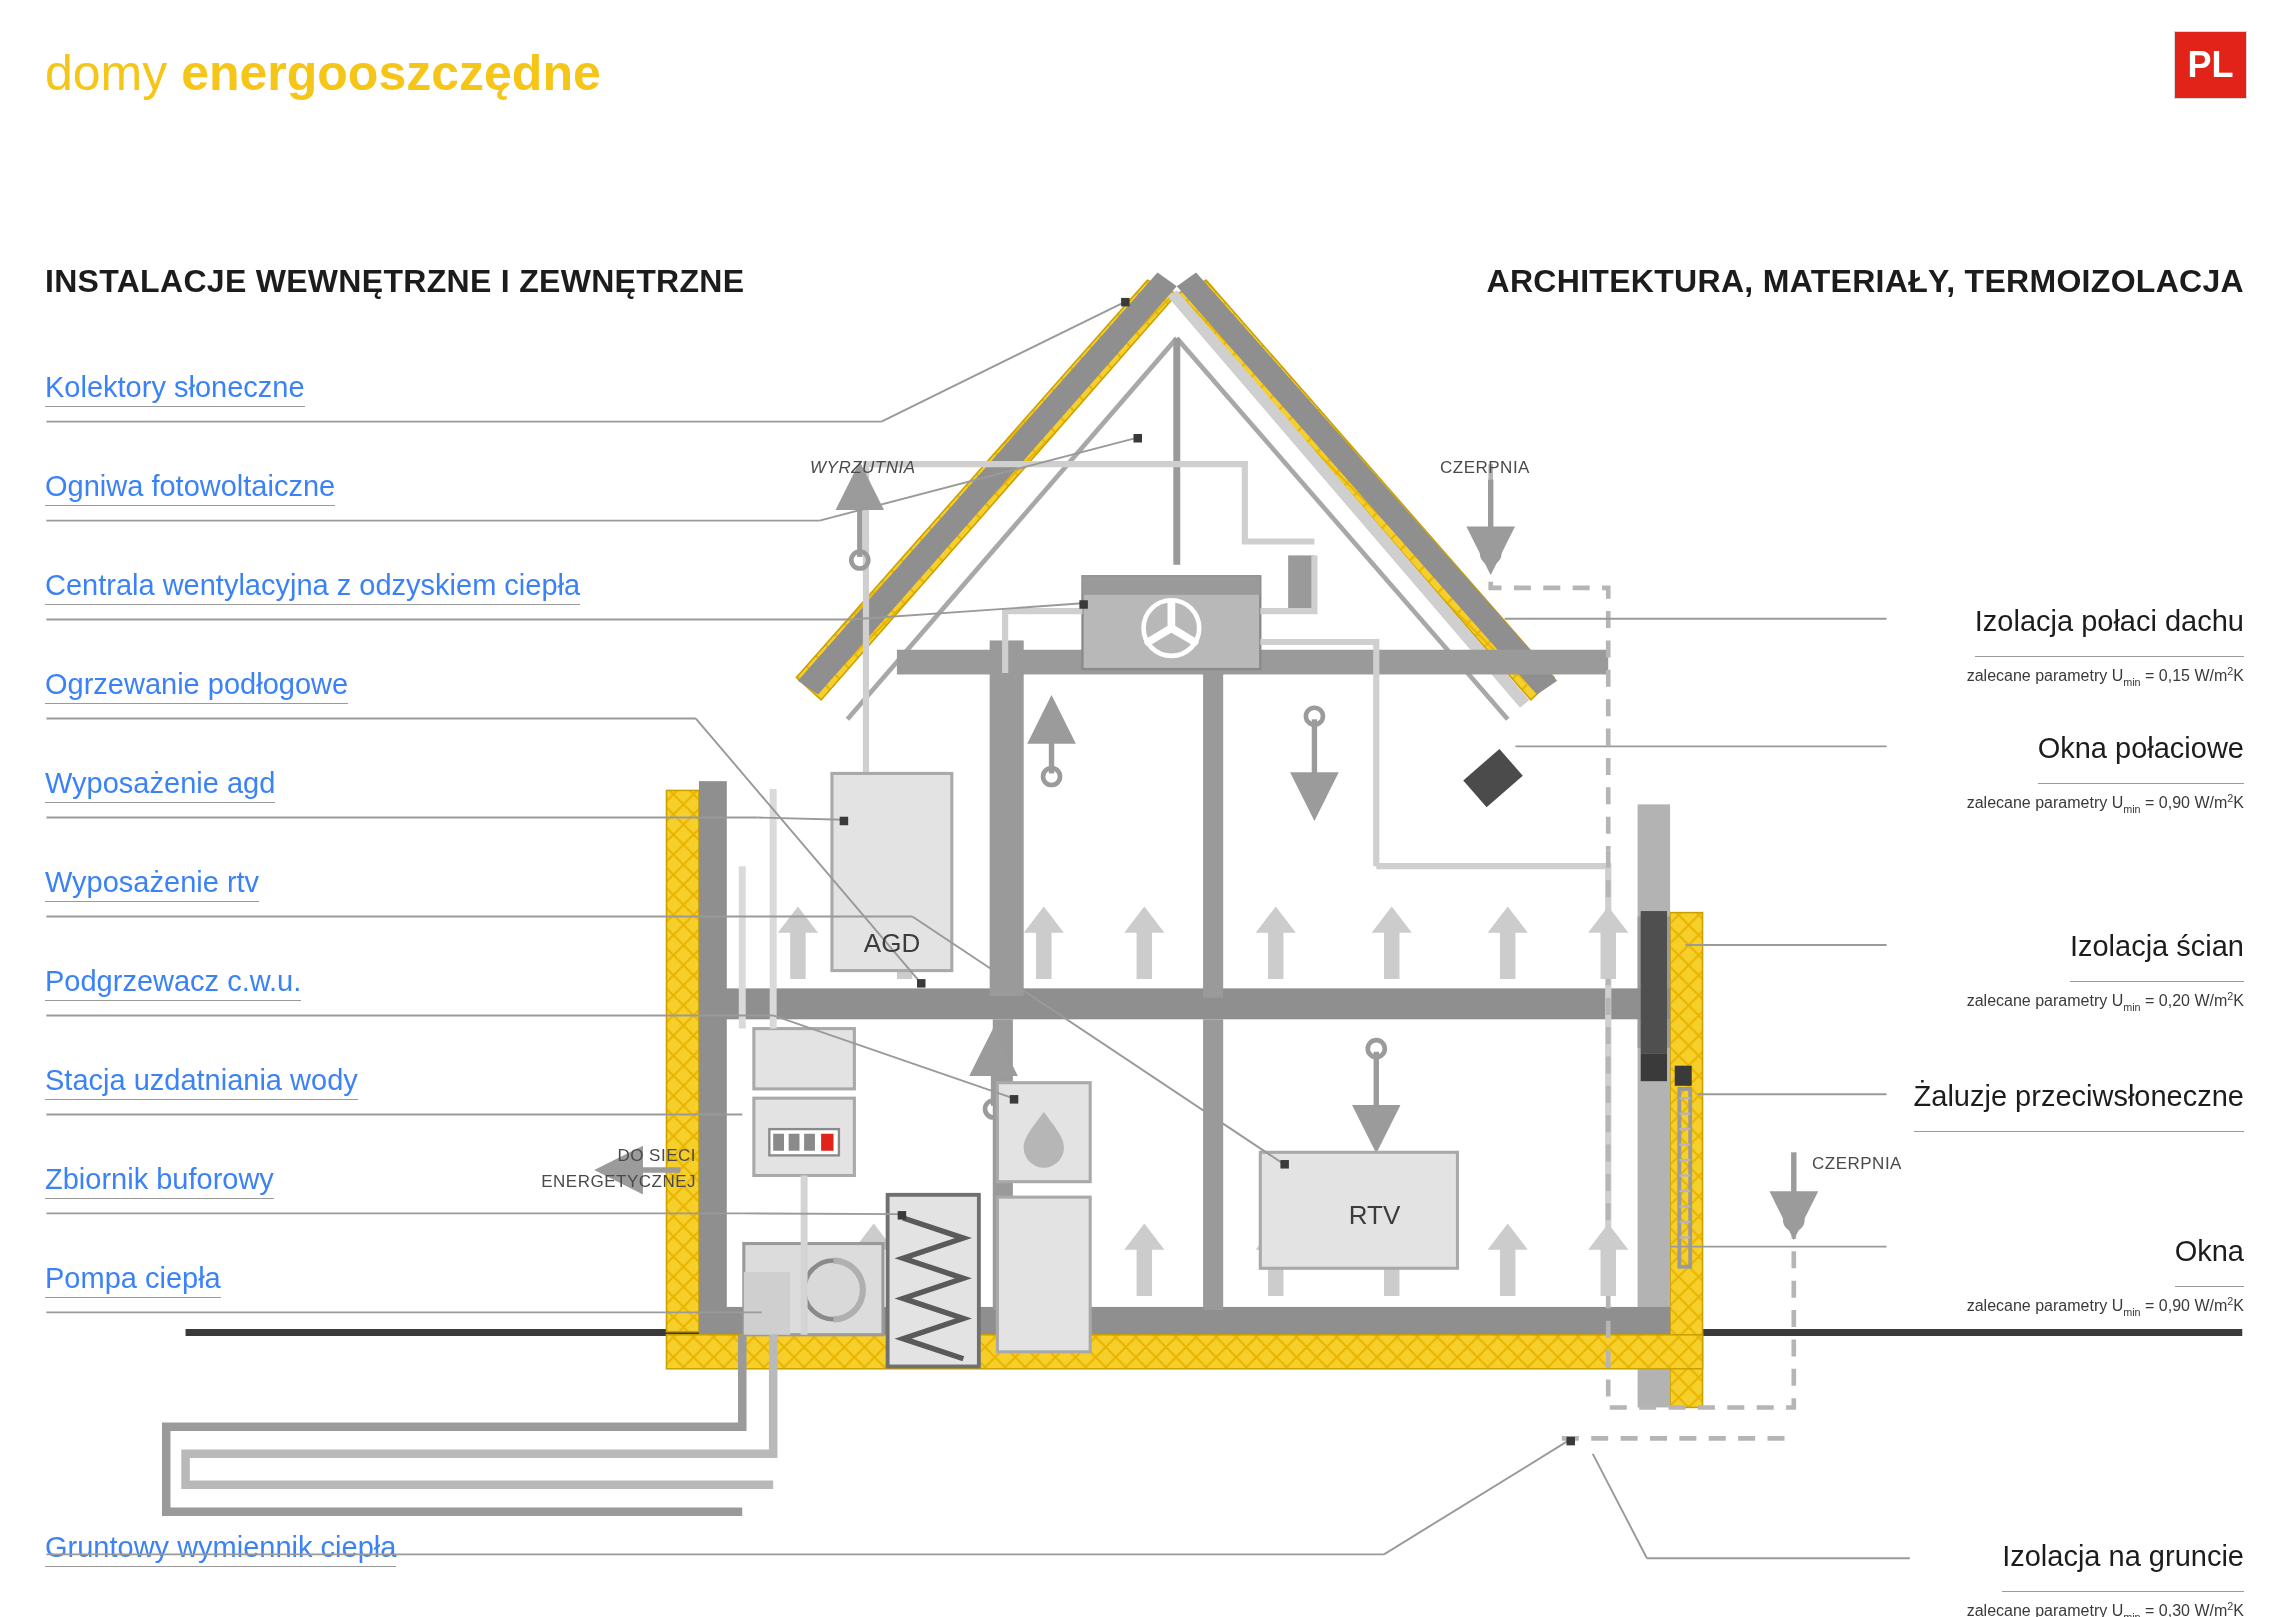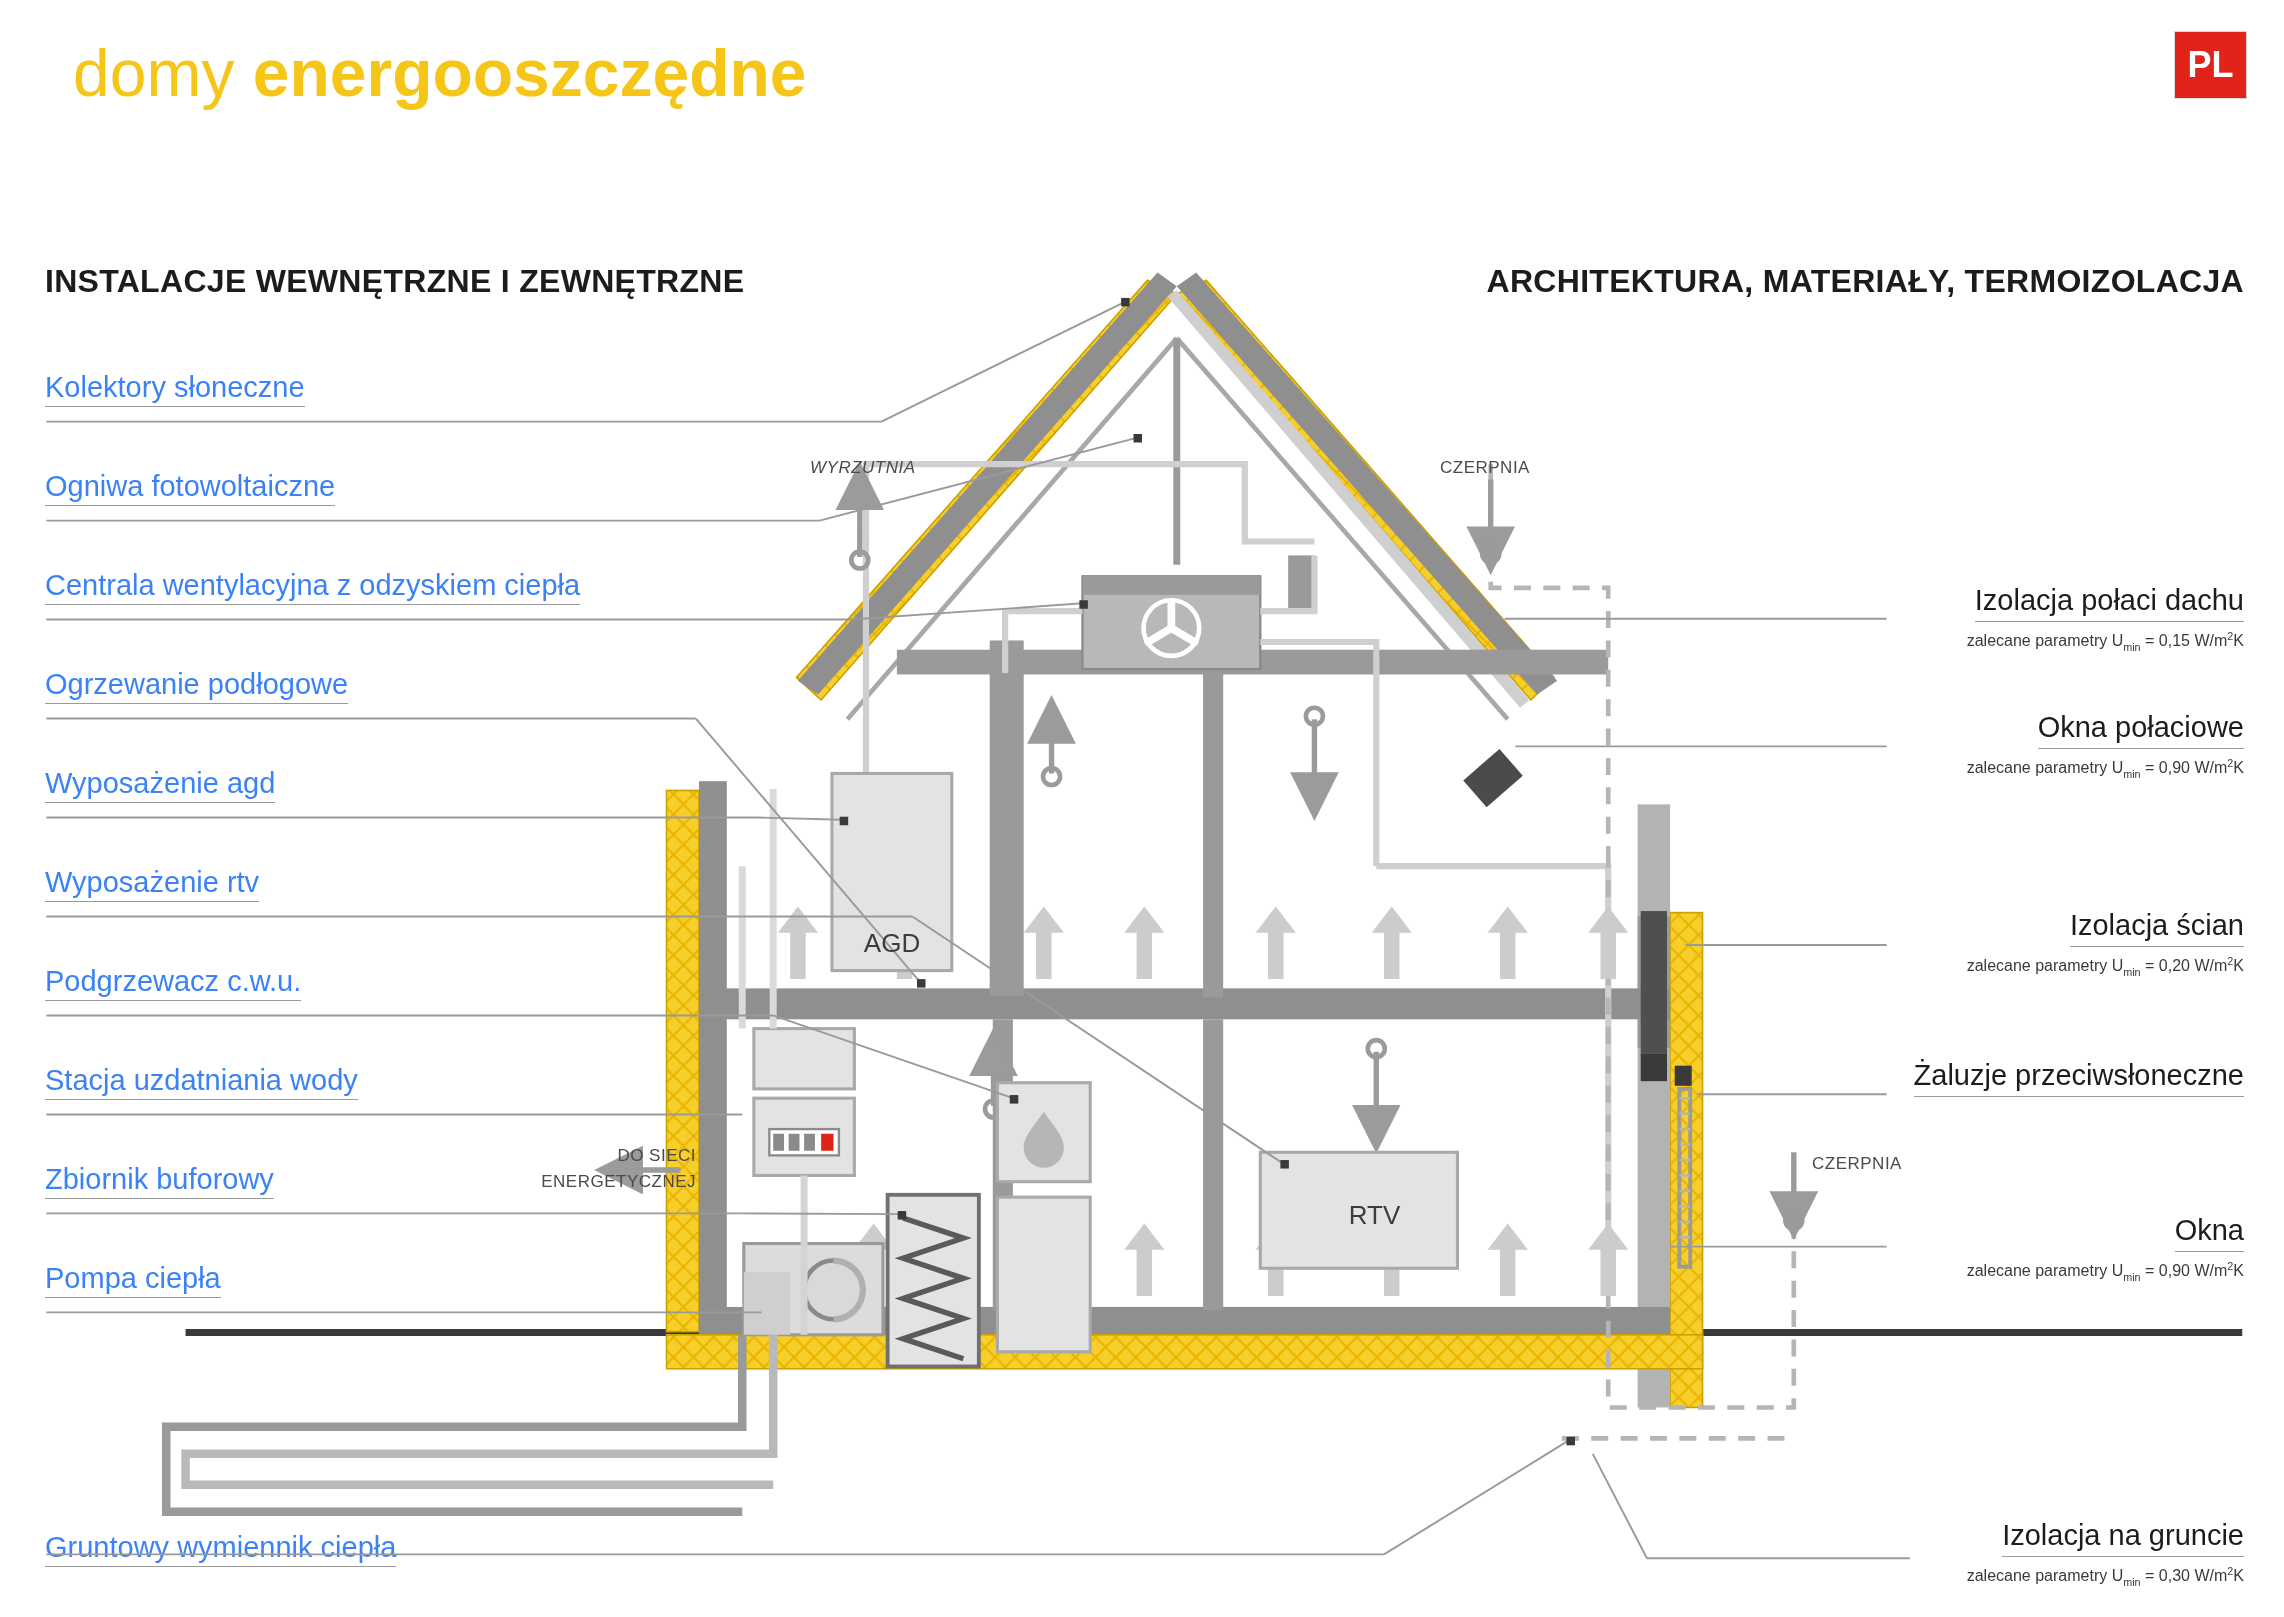--- a/index.html
+++ b/index.html
@@ -18,24 +18,23 @@
 
   
   .header {
     position: absolute;
     left: 0; top: 0;
     width: 2284px; height: 178px;
   }
   .logo-title {
     position: absolute;
     left: 45px; top: 31px;
-    font-size: 66px;
+    font-size: 50px;
     line-height: 85px;
     white-space: nowrap;
-    margin-left: 28px;
   }
   .logo-title .thin {
     color: #f5c518;
     font-weight: 400;
   }
   .logo-title .bold {
     color: #f5c518;
     font-weight: 700;
   }
   .brand {
@@ -98,22 +97,23 @@
   .right-item {
     position: absolute;
     right: 40px;
     text-align: right;
     white-space: nowrap;
   }
   .right-item .rt {
     font-size: 29px;
     color: #1c1c1c;
     border-bottom: 1.5px solid #9a9a9a;
-    padding-bottom: 4px;
+    padding-bottom: 18px;
     display: inline-block;
+    margin-top: 21px;
   }
   .right-item .rs {
     display: block;
     margin-top: 7.7px;
     font-size: 16px;
     color: #3a3a3a;
   }
   .rs sub { font-size: 10.8px; }
   .rs sup { font-size: 10.8px; }
 

